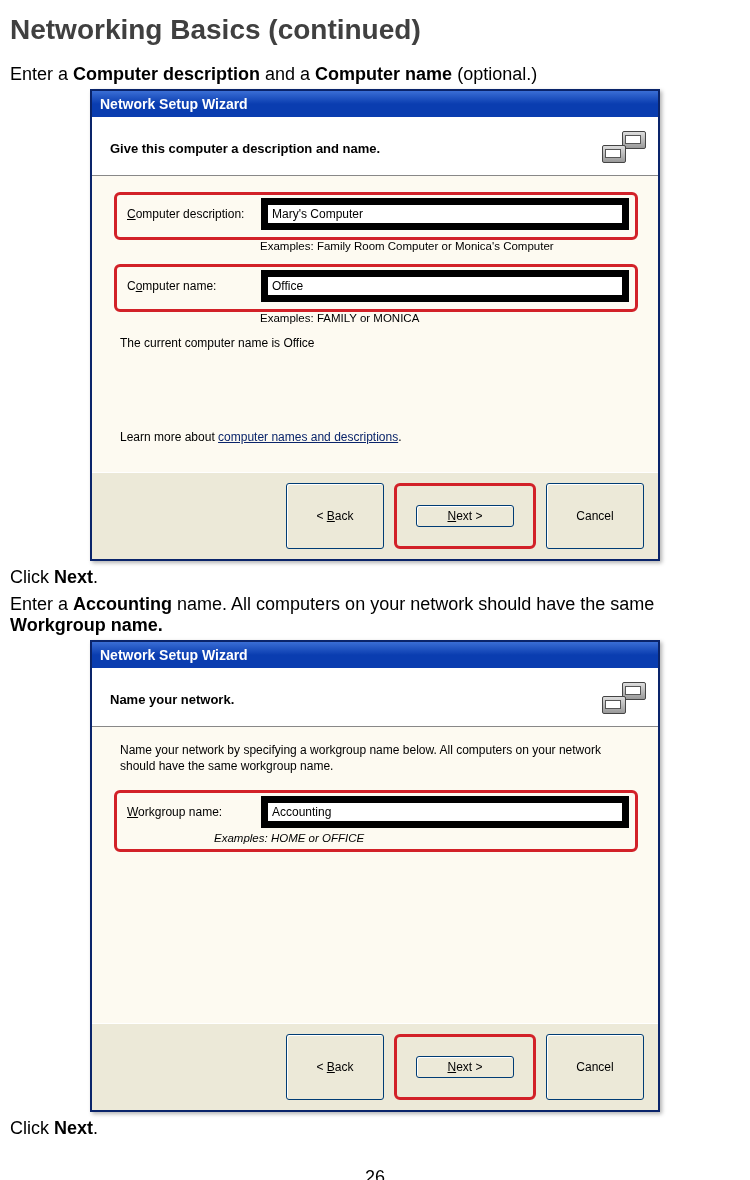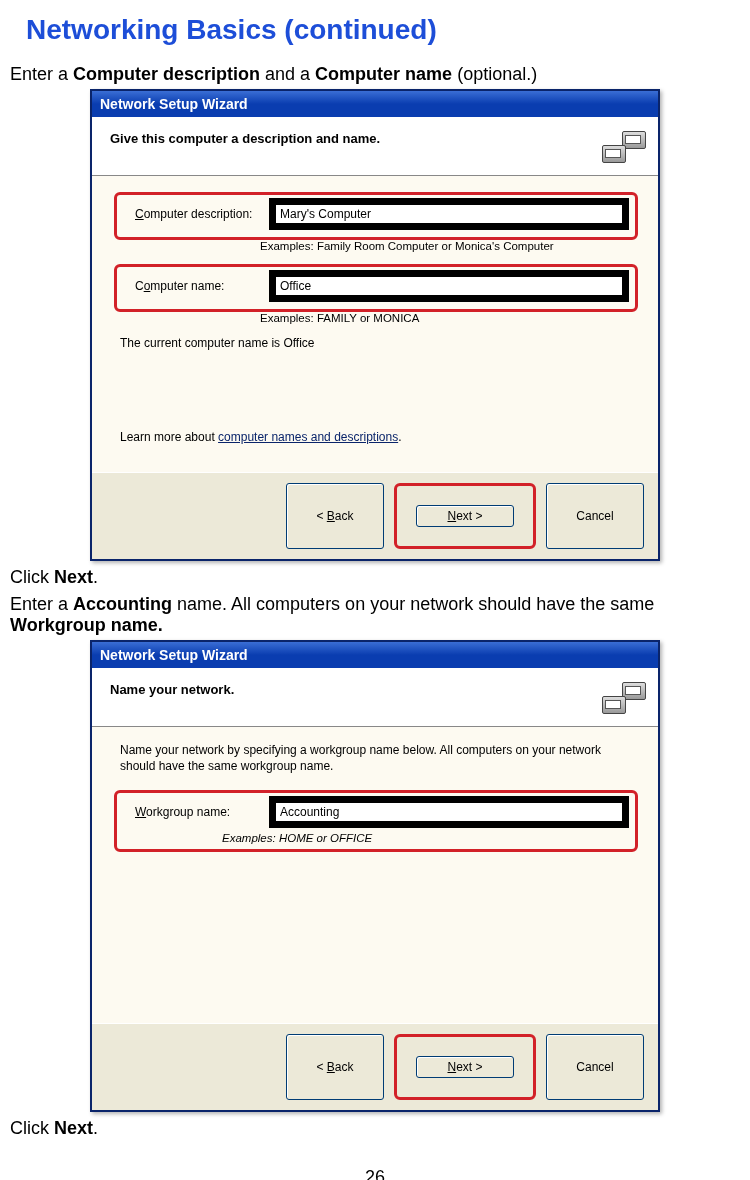--- a/index.html
+++ b/index.html
@@ -4,24 +4,24 @@
 <style>
   body {
     margin: 0;
     padding: 10px;
     font-family: Arial, Helvetica, sans-serif;
     width: 730px;
     background: #fff;
     color: #000;
   }
   h1.page-title {
-    color: #1d4ed8;
+    color: #404040;
     font-size: 28px;
     font-weight: bold;
-    margin: 4px 0 18px 16px;
+    margin: 4px 0 18px 0;
   }
   p.instruction {
     font-size: 18px;
     margin: 6px 0 4px 0;
   }
   .bold { font-weight: bold; }
 
   
   .wizard {
     width: 566px;
@@ -36,21 +36,21 @@
     font-weight: bold;
     font-size: 14px;
     padding: 5px 8px;
     font-family: Tahoma, Arial, sans-serif;
   }
   .header-strip {
     background: #fff;
     padding: 14px 12px 10px 18px;
     display: flex;
     justify-content: space-between;
-    align-items: flex-start;
+    align-items: center;
     border-bottom: 1px solid #888;
     font-family: Tahoma, Arial, sans-serif;
   }
   .header-strip .heading {
     font-weight: bold;
     font-size: 13px;
   }
   .wiz-icon {
     width: 44px; height: 34px;
     position: relative;
@@ -95,21 +95,21 @@
     background: #fff;
   }
   .hint { margin-left: 140px; font-size: 11.5px; margin-bottom: 12px; }
   .note { font-size: 12px; margin-top: 2px; margin-bottom: 30px; }
   .learn { font-size: 12px; }
   .learn a { color: #0a246a; text-decoration: underline; cursor: pointer; }
 
   .highlight {
     border: 3px solid #d22128;
     border-radius: 6px;
-    padding: 3px 6px 3px 12px;
+    padding: 3px 6px 3px 4px;
     margin-left: -6px;
   }
   .highlight .row .lbl { margin-left: 6px; width:134px; }
   .highlight-btn {
     border: 3px solid #d22128;
     border-radius: 6px;
     padding: 19px;
   }
   .footer-strip {
     background: #ece9d8;

